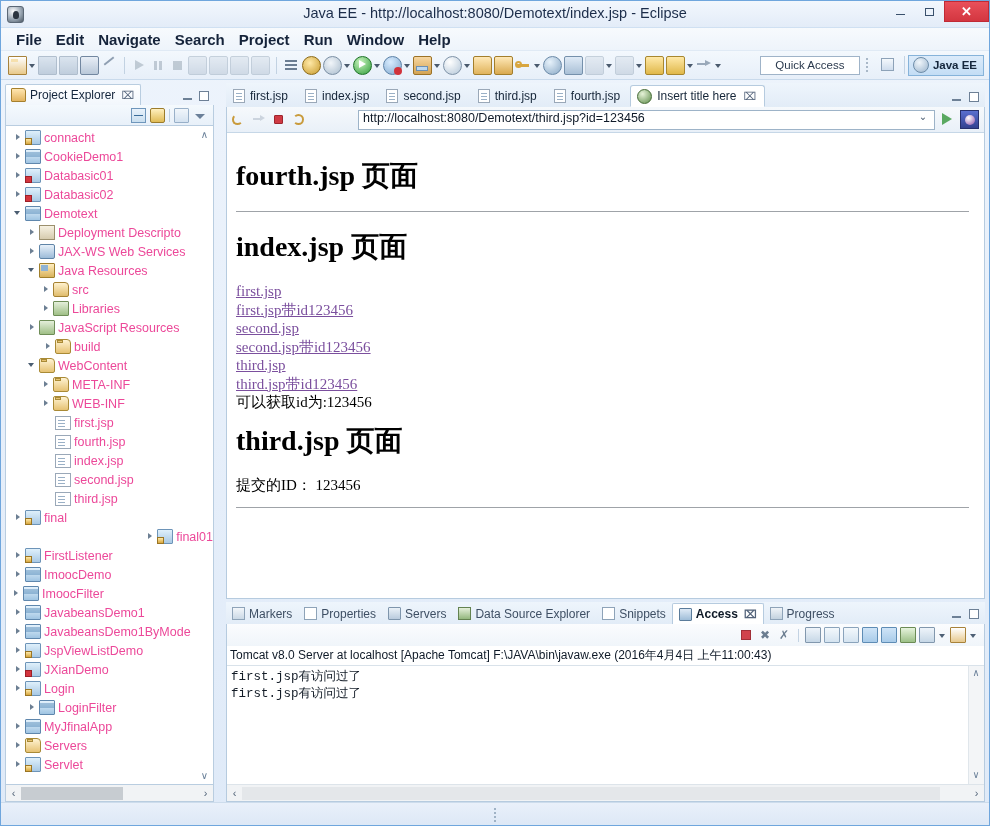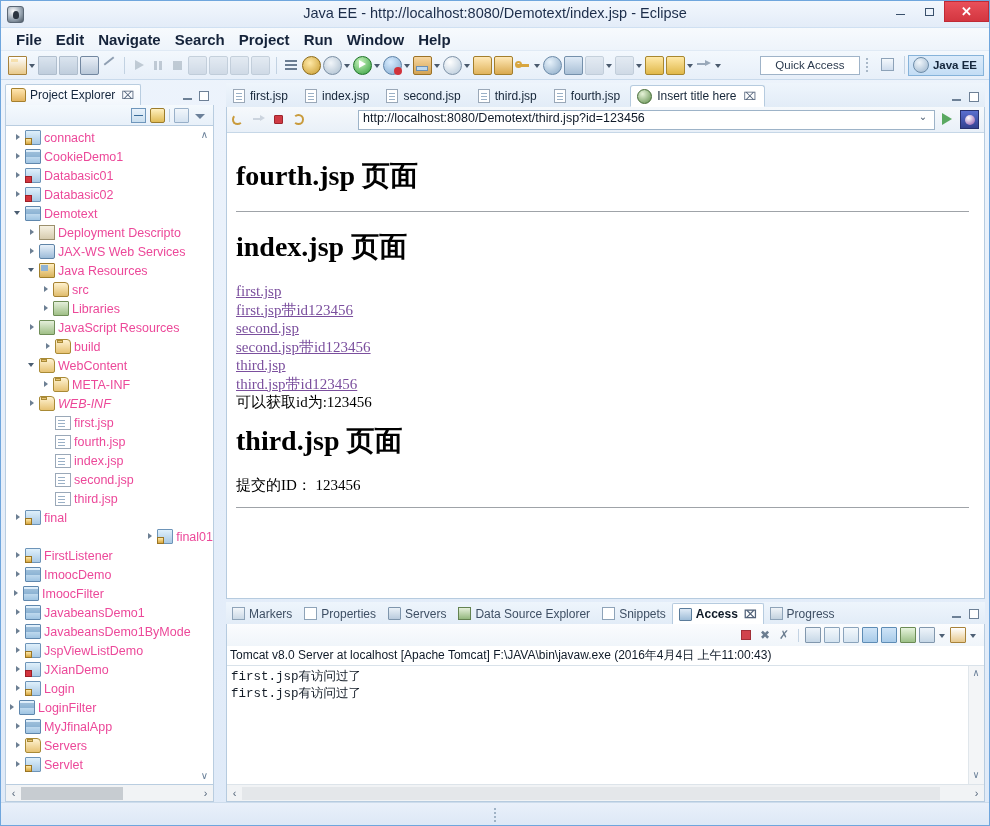--- a/index.html
+++ b/index.html
@@ -691,21 +691,21 @@
           <div class="tree-row" style="padding-left: 20px;">
             <span class="twisty expanded"></span>
             <span class="t-ico ic-fold"></span>
             <span>WebContent</span>
           </div>
           <div class="tree-row" style="padding-left: 34px;">
             <span class="twisty collapsed"></span>
             <span class="t-ico ic-fold"></span>
             <span>META-INF</span>
           </div>
-          <div class="tree-row" style="padding-left: 20px; font-style: italic;">
+          <div class="tree-row" style="padding-left: 34px;">
             <span class="twisty collapsed"></span>
             <span class="t-ico ic-fold"></span>
             <span>WEB-INF</span>
           </div>
           <div class="tree-row" style="padding-left: 34px;">
             <span class="twisty "></span>
             <span class="t-ico ic-file"></span>
             <span>first.jsp</span>
           </div>
           <div class="tree-row" style="padding-left: 34px;">
@@ -771,21 +771,21 @@
           <div class="tree-row" style="padding-left: 6px;">
             <span class="twisty collapsed"></span>
             <span class="t-ico ic-projr"></span>
             <span>JXianDemo</span>
           </div>
           <div class="tree-row" style="padding-left: 6px;">
             <span class="twisty collapsed"></span>
             <span class="t-ico ic-proj"></span>
             <span>Login</span>
           </div>
-          <div class="tree-row" style="padding-left: 0;">
+          <div class="tree-row" style="padding-left: 20px;">
             <span class="twisty collapsed"></span>
             <span class="t-ico ic-projw"></span>
             <span>LoginFilter</span>
           </div>
           <div class="tree-row" style="padding-left: 6px;">
             <span class="twisty collapsed"></span>
             <span class="t-ico ic-projw"></span>
             <span>MyJfinalApp</span>
           </div>
           <div class="tree-row" style="padding-left: 6px;">

